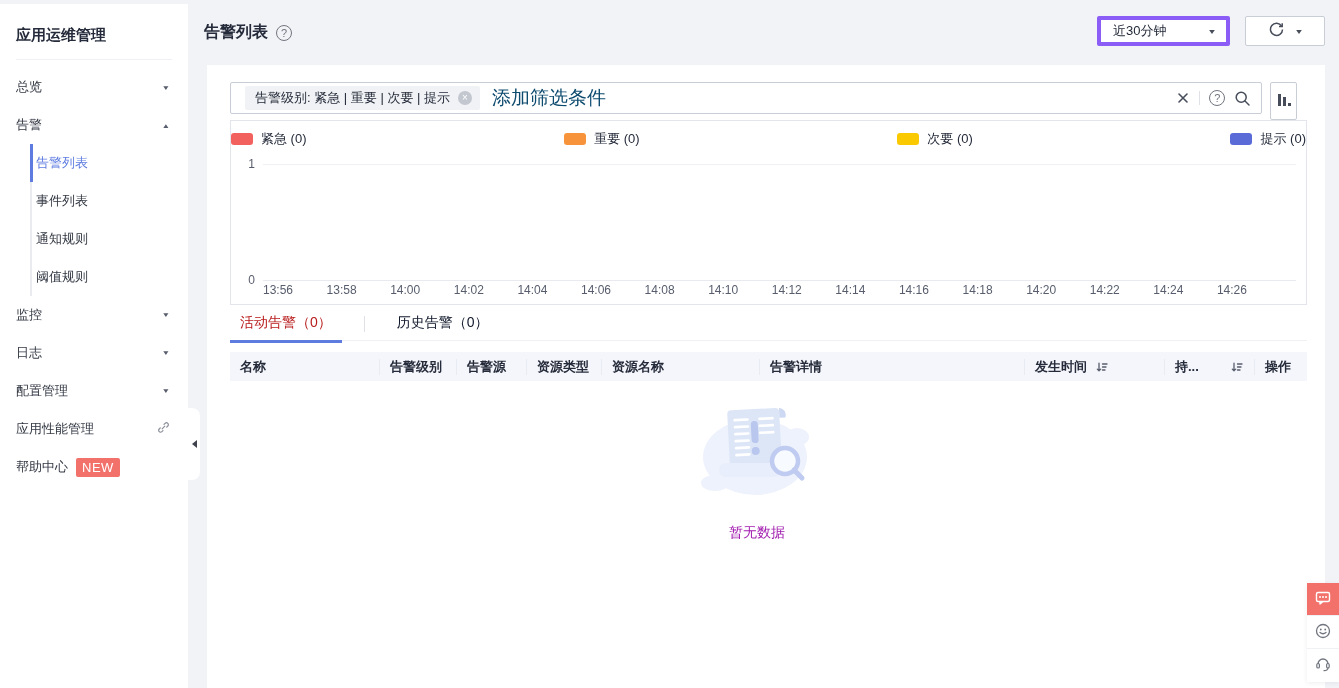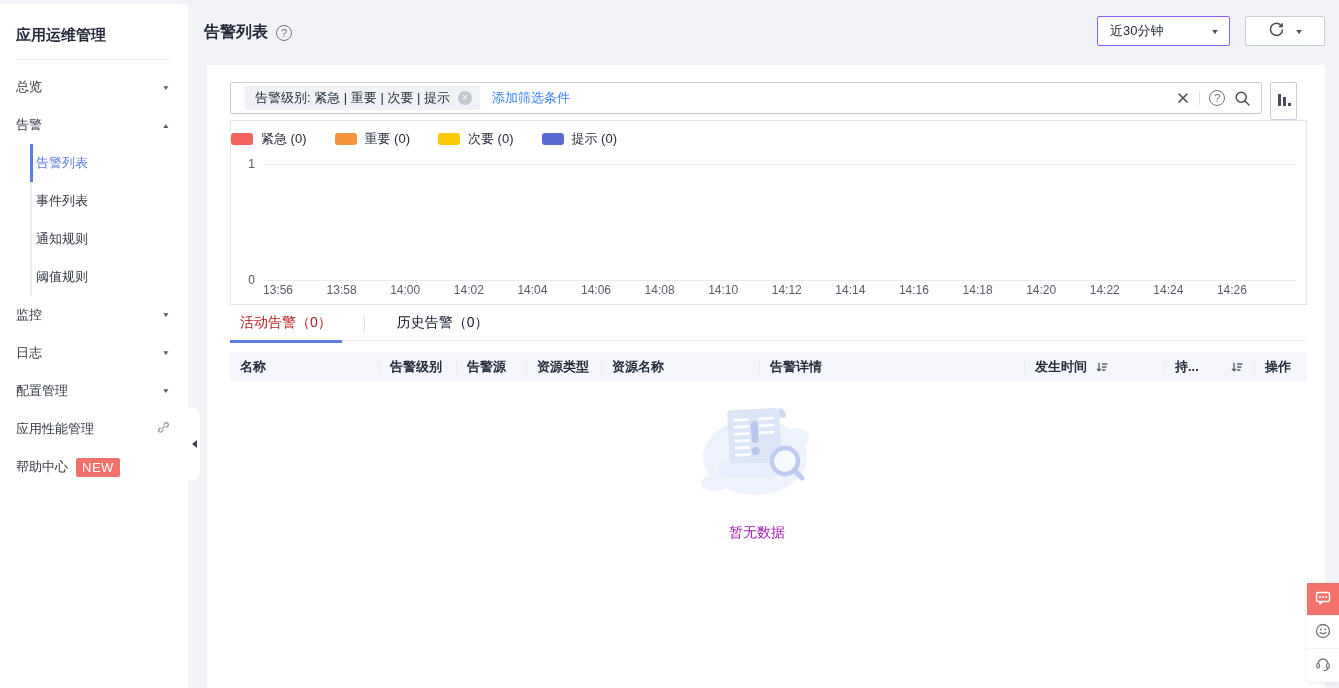--- a/index.html
+++ b/index.html
@@ -31,46 +31,46 @@
     justify-content:center; cursor:pointer; }
   .collapse-tri { width:0; height:0; border-top:4px solid transparent; border-bottom:4px solid transparent;
     border-right:5px solid #40434d; }
   
   .page-header { position:absolute; left:204px; top:0; right:0; height:65px; }
   .page-title-row { position:absolute; left:0; top:22px; display:flex; align-items:center; gap:8px; }
   .page-title { font-size:16px; font-weight:700; color:#252b3a; }
   .help-circle { width:16px; height:16px; border:1px solid #71757f; border-radius:50%;
     color:#71757f; font-size:11px; display:inline-flex; align-items:center; justify-content:center; cursor:pointer; }
   .time-select { position:absolute; left:893px; top:16px; width:133px; height:30px; background:#fff;
-    border:1px solid #8b5cf6; border-radius:2px; display:flex; align-items:center;
+    border:4px solid #8b5cf6; border-radius:2px; display:flex; align-items:center;
     justify-content:space-between; padding:0 10px 0 12px; font-size:13px; color:#252b3a; cursor:pointer; }
   .refresh-btn { position:absolute; left:1041px; top:16px; width:80px; height:30px; background:#fff;
     border:1px solid #c8cdd6; border-radius:2px; display:flex; align-items:center;
     justify-content:center; gap:10px; cursor:pointer; }
   .caret-glyph { font-size:8px; color:#464c59; transform:scale(1.2,0.9); }
   
   .panel { position:absolute; left:207px; top:65px; width:1118px; height:623px; background:#fff; }
   
   .filter-row { position:absolute; left:23px; top:17px; right:28px; height:38px; display:flex; align-items:flex-start; }
   .filter-box { width:1046px; height:32px; border:1px solid #c8cdd6; border-radius:2px;
     display:flex; align-items:center; padding:0 10px 0 6px; background:#fff; }
   .filter-chip { background:#f0f2f5; border-radius:2px; height:24px; display:flex; align-items:center;
     gap:8px; padding:0 8px 0 10px; font-size:13px; color:#252b3a; white-space:nowrap;margin-left:8px; }
   .chip-remove { width:14px; height:14px; background:#c3c7cf; border-radius:50%; color:#fff;
     font-size:10px; line-height:14px; text-align:center; cursor:pointer; }
-  .filter-placeholder { color:#3b82f6; margin-left:12px; flex:1; font-size:13px; }
+  .filter-placeholder { color:#0c4a6e; margin-left:12px; flex:1; font-size:19px; }
   .filter-icons { display:flex; align-items:center; gap:9px; }
   .icon-btn { background:none; border:none; cursor:pointer; display:flex; align-items:center; padding:0; }
   .v-divider { width:1px; height:14px; background:#dfe1e6; }
   .chart-toggle { margin-left:8px; width:27px; height:38px; border:1px solid #c8cdd6; border-radius:2px;
     background:#fff; display:flex; align-items:center; justify-content:center; cursor:pointer; }
   
   .chart-box { position:absolute; left:23px; top:55px; width:1077px; height:185px;
     border:1px solid #e2e5ec; }
-  .legend { position:absolute; left:0; right:0; top:9px; display:flex; justify-content:flex-start;
+  .legend { position:absolute; left:0; right:0; top:9px; display:flex; justify-content:space-between;
     gap:28px; align-items:center; }
   .legend-item { display:flex; align-items:center; gap:8px; font-size:13px; color:#252b3a; cursor:pointer; }
   .swatch { width:22px; height:12px; border-radius:3px; }
   .gridline { position:absolute; left:32px; right:10px; height:1px; background:#eff1f5; }
   .gridline.zero { background:#e8eaf0; }
   .ytick { position:absolute; left:6px; width:18px; text-align:right; font-size:12px; color:#575d6c;
     transform:translateY(-7px); }
   .xticks { position:absolute; left:32px; width:984px; bottom:7px; display:flex;
     justify-content:space-between; font-size:12px; color:#575d6c; }
   

